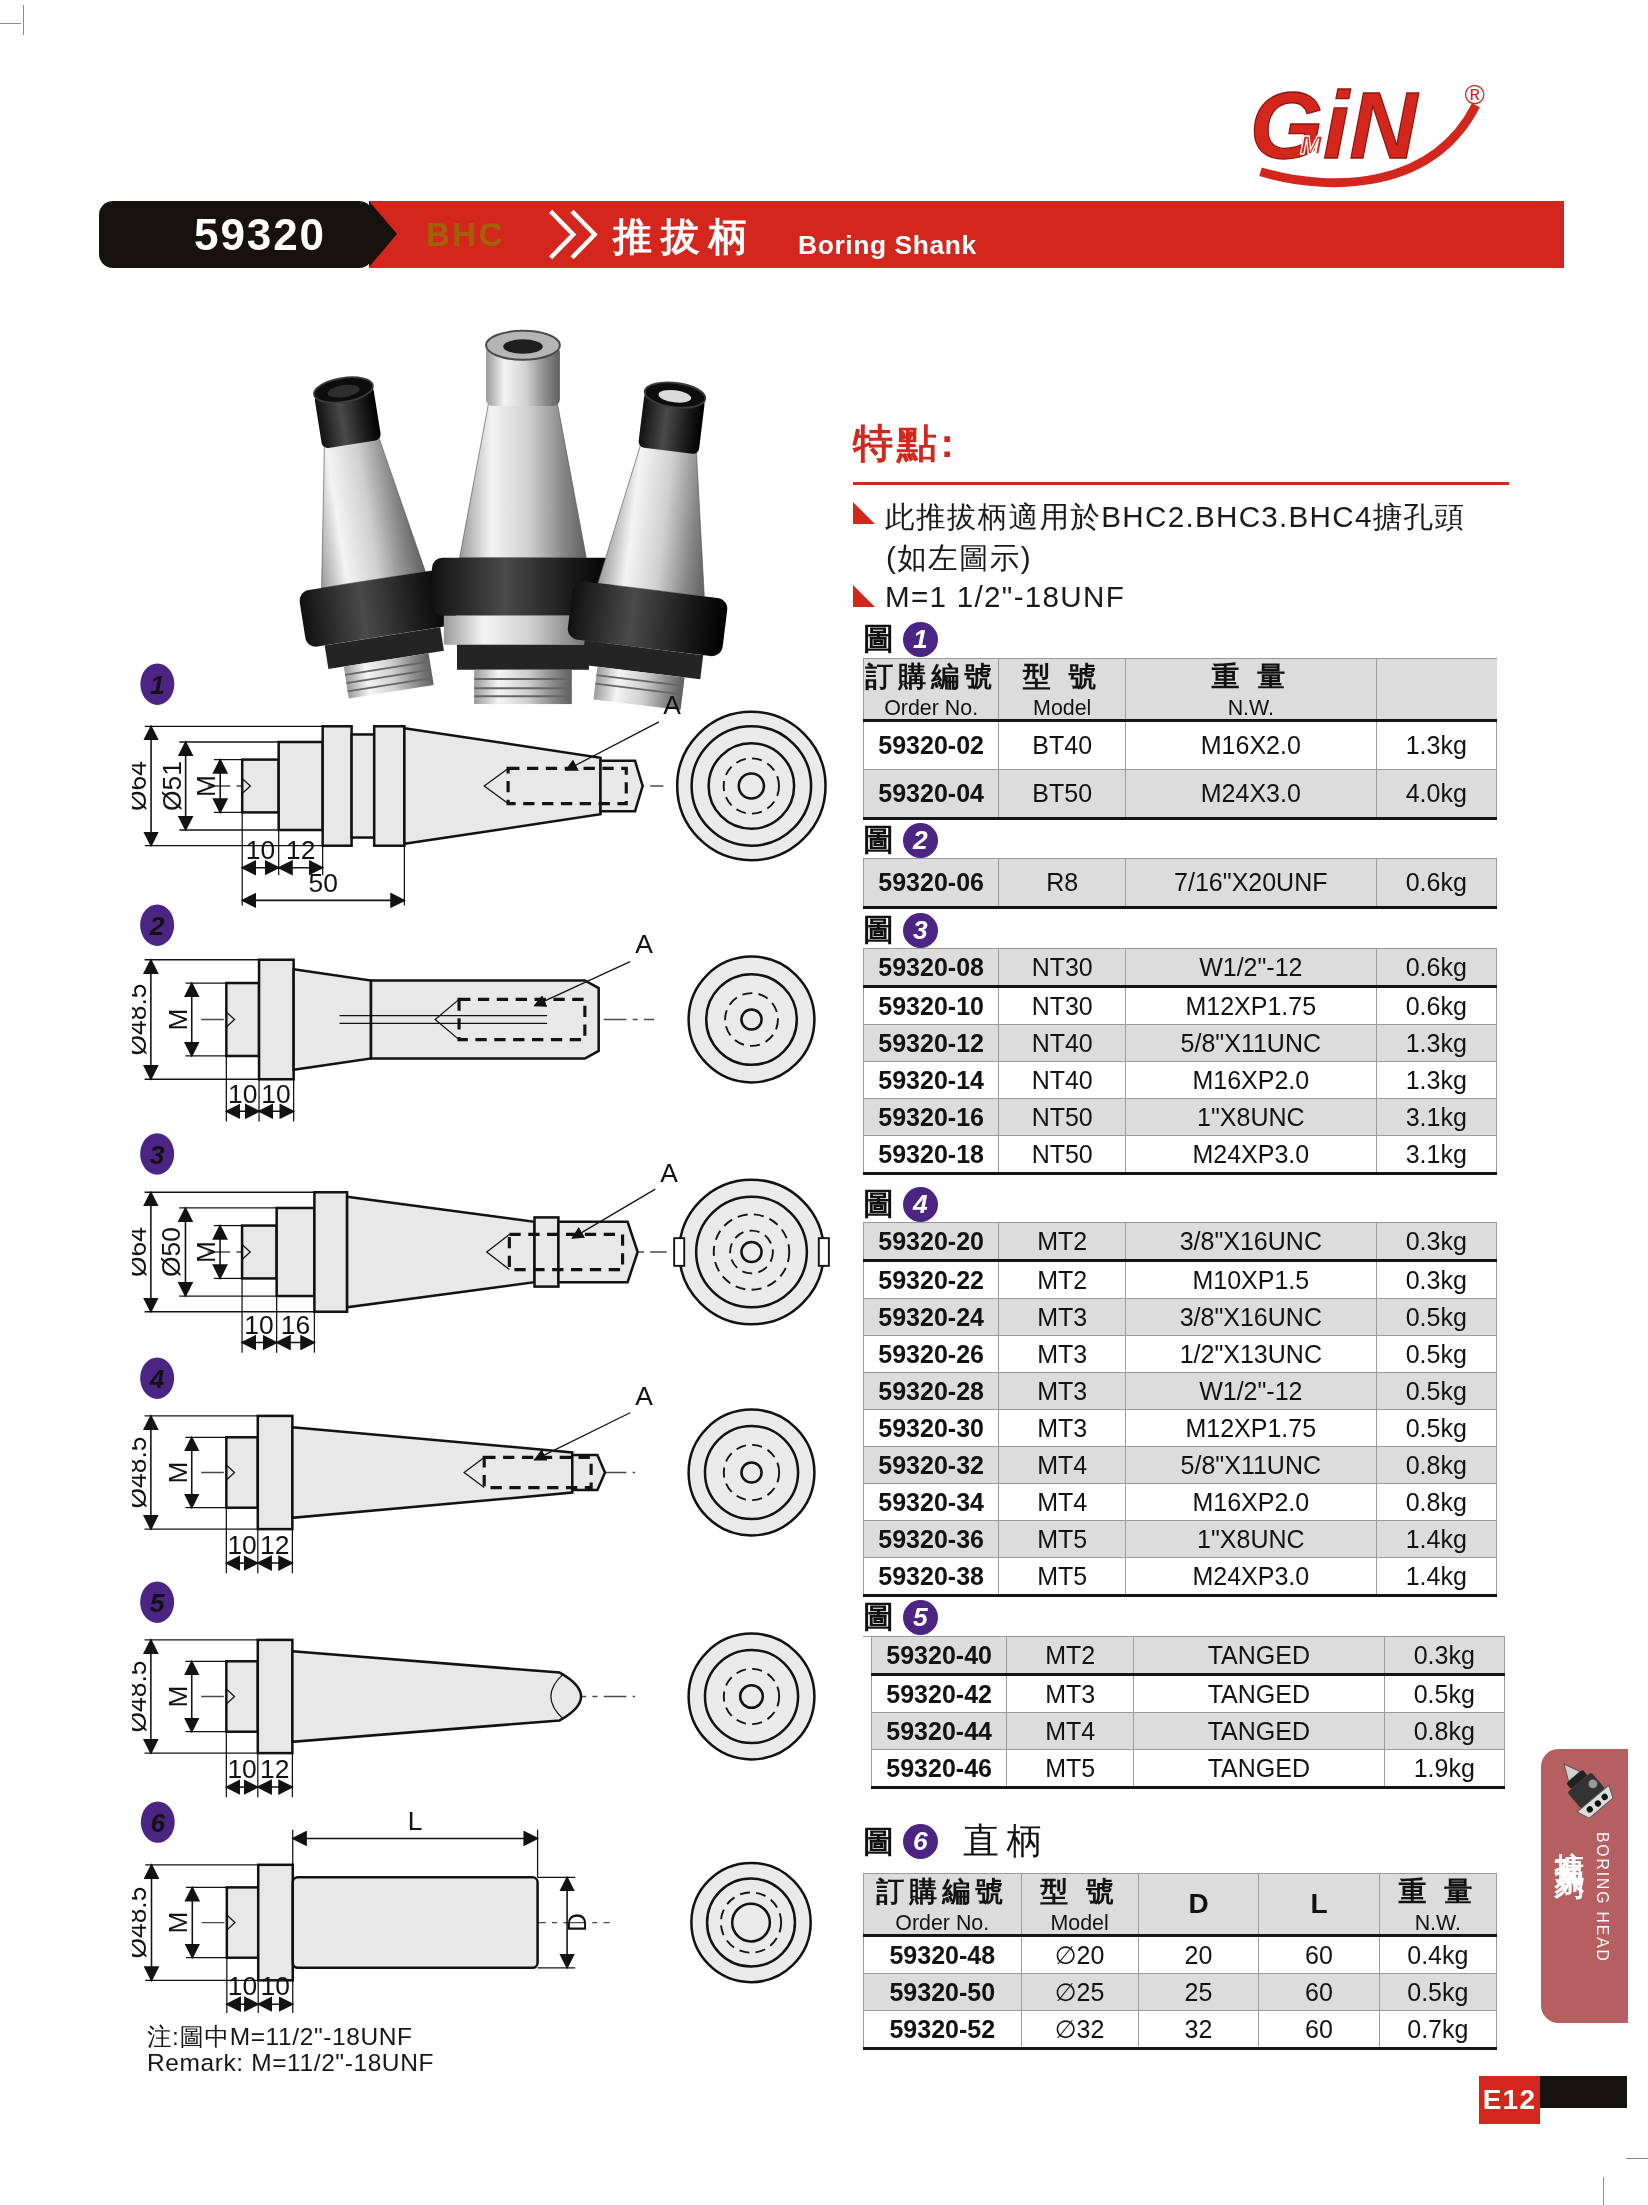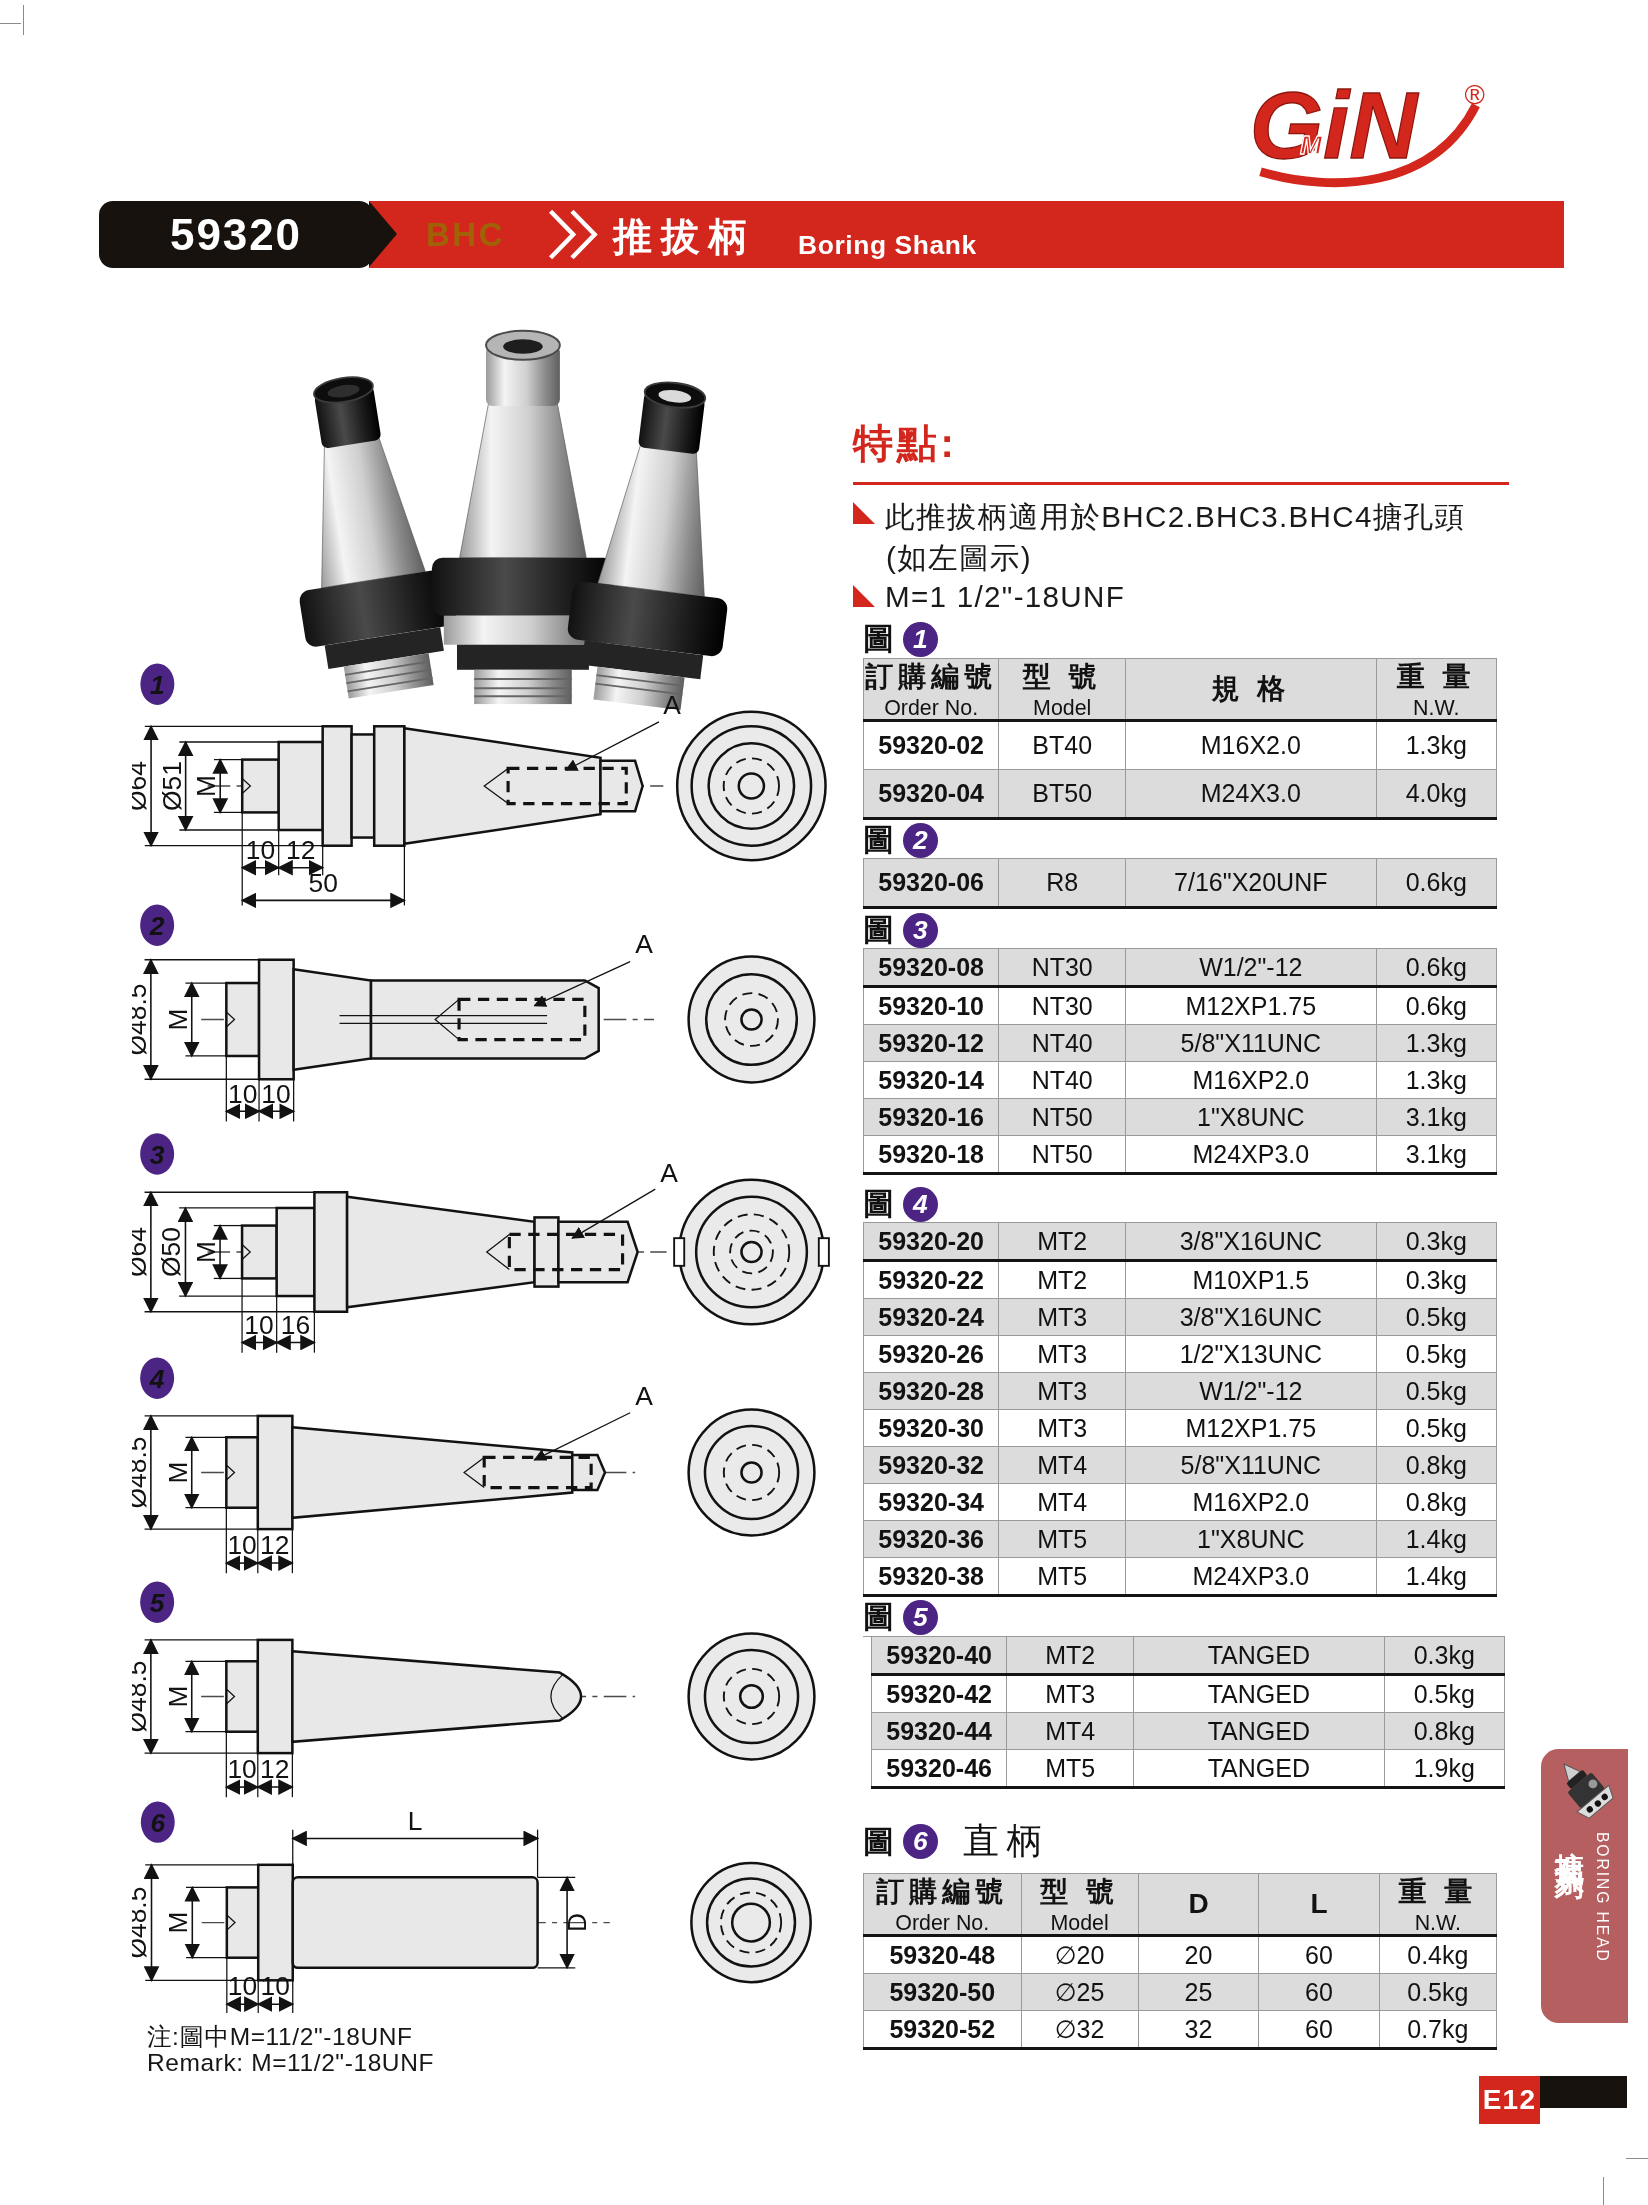--- a/index.html
+++ b/index.html
@@ -6,21 +6,21 @@
   .page{position:relative;width:1648px;height:2205px;background:#fff;overflow:hidden;
         font-family:"Liberation Sans","DejaVu Sans",sans-serif;color:#121212;}
   
   .crop{position:absolute;background:#8a8a8a;}
   
   .hdrbar{position:absolute;left:99px;top:201px;width:1465px;height:67px;}
   .hdr-red{position:absolute;left:270px;right:0;top:0;bottom:0;background:#d3261c;}
   .hdr-black{position:absolute;left:0;top:0;width:274px;height:67px;background:#17120e;border-radius:14px;}
   .hdr-tip{position:absolute;left:270px;top:0;width:0;height:0;border-top:33px solid transparent;border-bottom:33px solid transparent;border-left:28px solid #17120e;}
   .hdr-code{position:absolute;left:0;top:0;width:274px;height:67px;display:flex;align-items:center;justify-content:center;
-            color:#fff;font-size:44px;font-weight:bold;letter-spacing:1.9px;}
+            color:#fff;font-size:44px;font-weight:bold;letter-spacing:1.9px;padding-left:24px;}
   .hdr-series{position:absolute;left:327px;top:0;height:67px;display:flex;align-items:center;color:#a16207;font-size:33px;font-weight:bold;letter-spacing:2.5px;}
   .hdr-chev{position:absolute;left:444px;top:0;}
   .hdr-zh{position:absolute;left:514px;top:8.8px;color:#fff;font-size:39px;font-weight:bold;letter-spacing:8.8px;}
   .hdr-en{position:absolute;left:699px;top:29px;color:#fff;font-size:26.4px;font-weight:bold;letter-spacing:0.6px;}
   
   .logo{position:absolute;left:1226px;top:60px;width:270px;height:135px;}
   
   .feat-head{position:absolute;left:853px;top:416px;font-size:40px;font-weight:bold;color:#d3261c;letter-spacing:3.8px;}
   .feat-rule{position:absolute;left:853px;top:482px;width:656px;height:3.1px;background:#d3261c;}
   .bullet{position:absolute;left:853px;display:flex;gap:10px;font-size:29.6px;letter-spacing:1.3px;color:#1a1a1a;}
@@ -192,23 +192,20 @@
   </div>
   <div class="tbl" style="top:658px;">
     <div class="tr cols4 th g bbT h96">
       <div>
           <span class="zh">訂購編號</span>
           <span class="en">Order No.</span>
         </div>
       <div>
           <span class="zh">型 號</span>
           <span class="en">Model</span>
-        </div>
-      <div>
-          <span class="zh">規 格</span>
         </div>
       <div>
           <span class="zh">重 量</span>
           <span class="en">N.W.</span>
         </div>
     </div>
     <div class="tr cols4 h74">
       <div class="ord">59320-02</div>
       <div>BT40</div>
       <div>M16X2.0</div>

